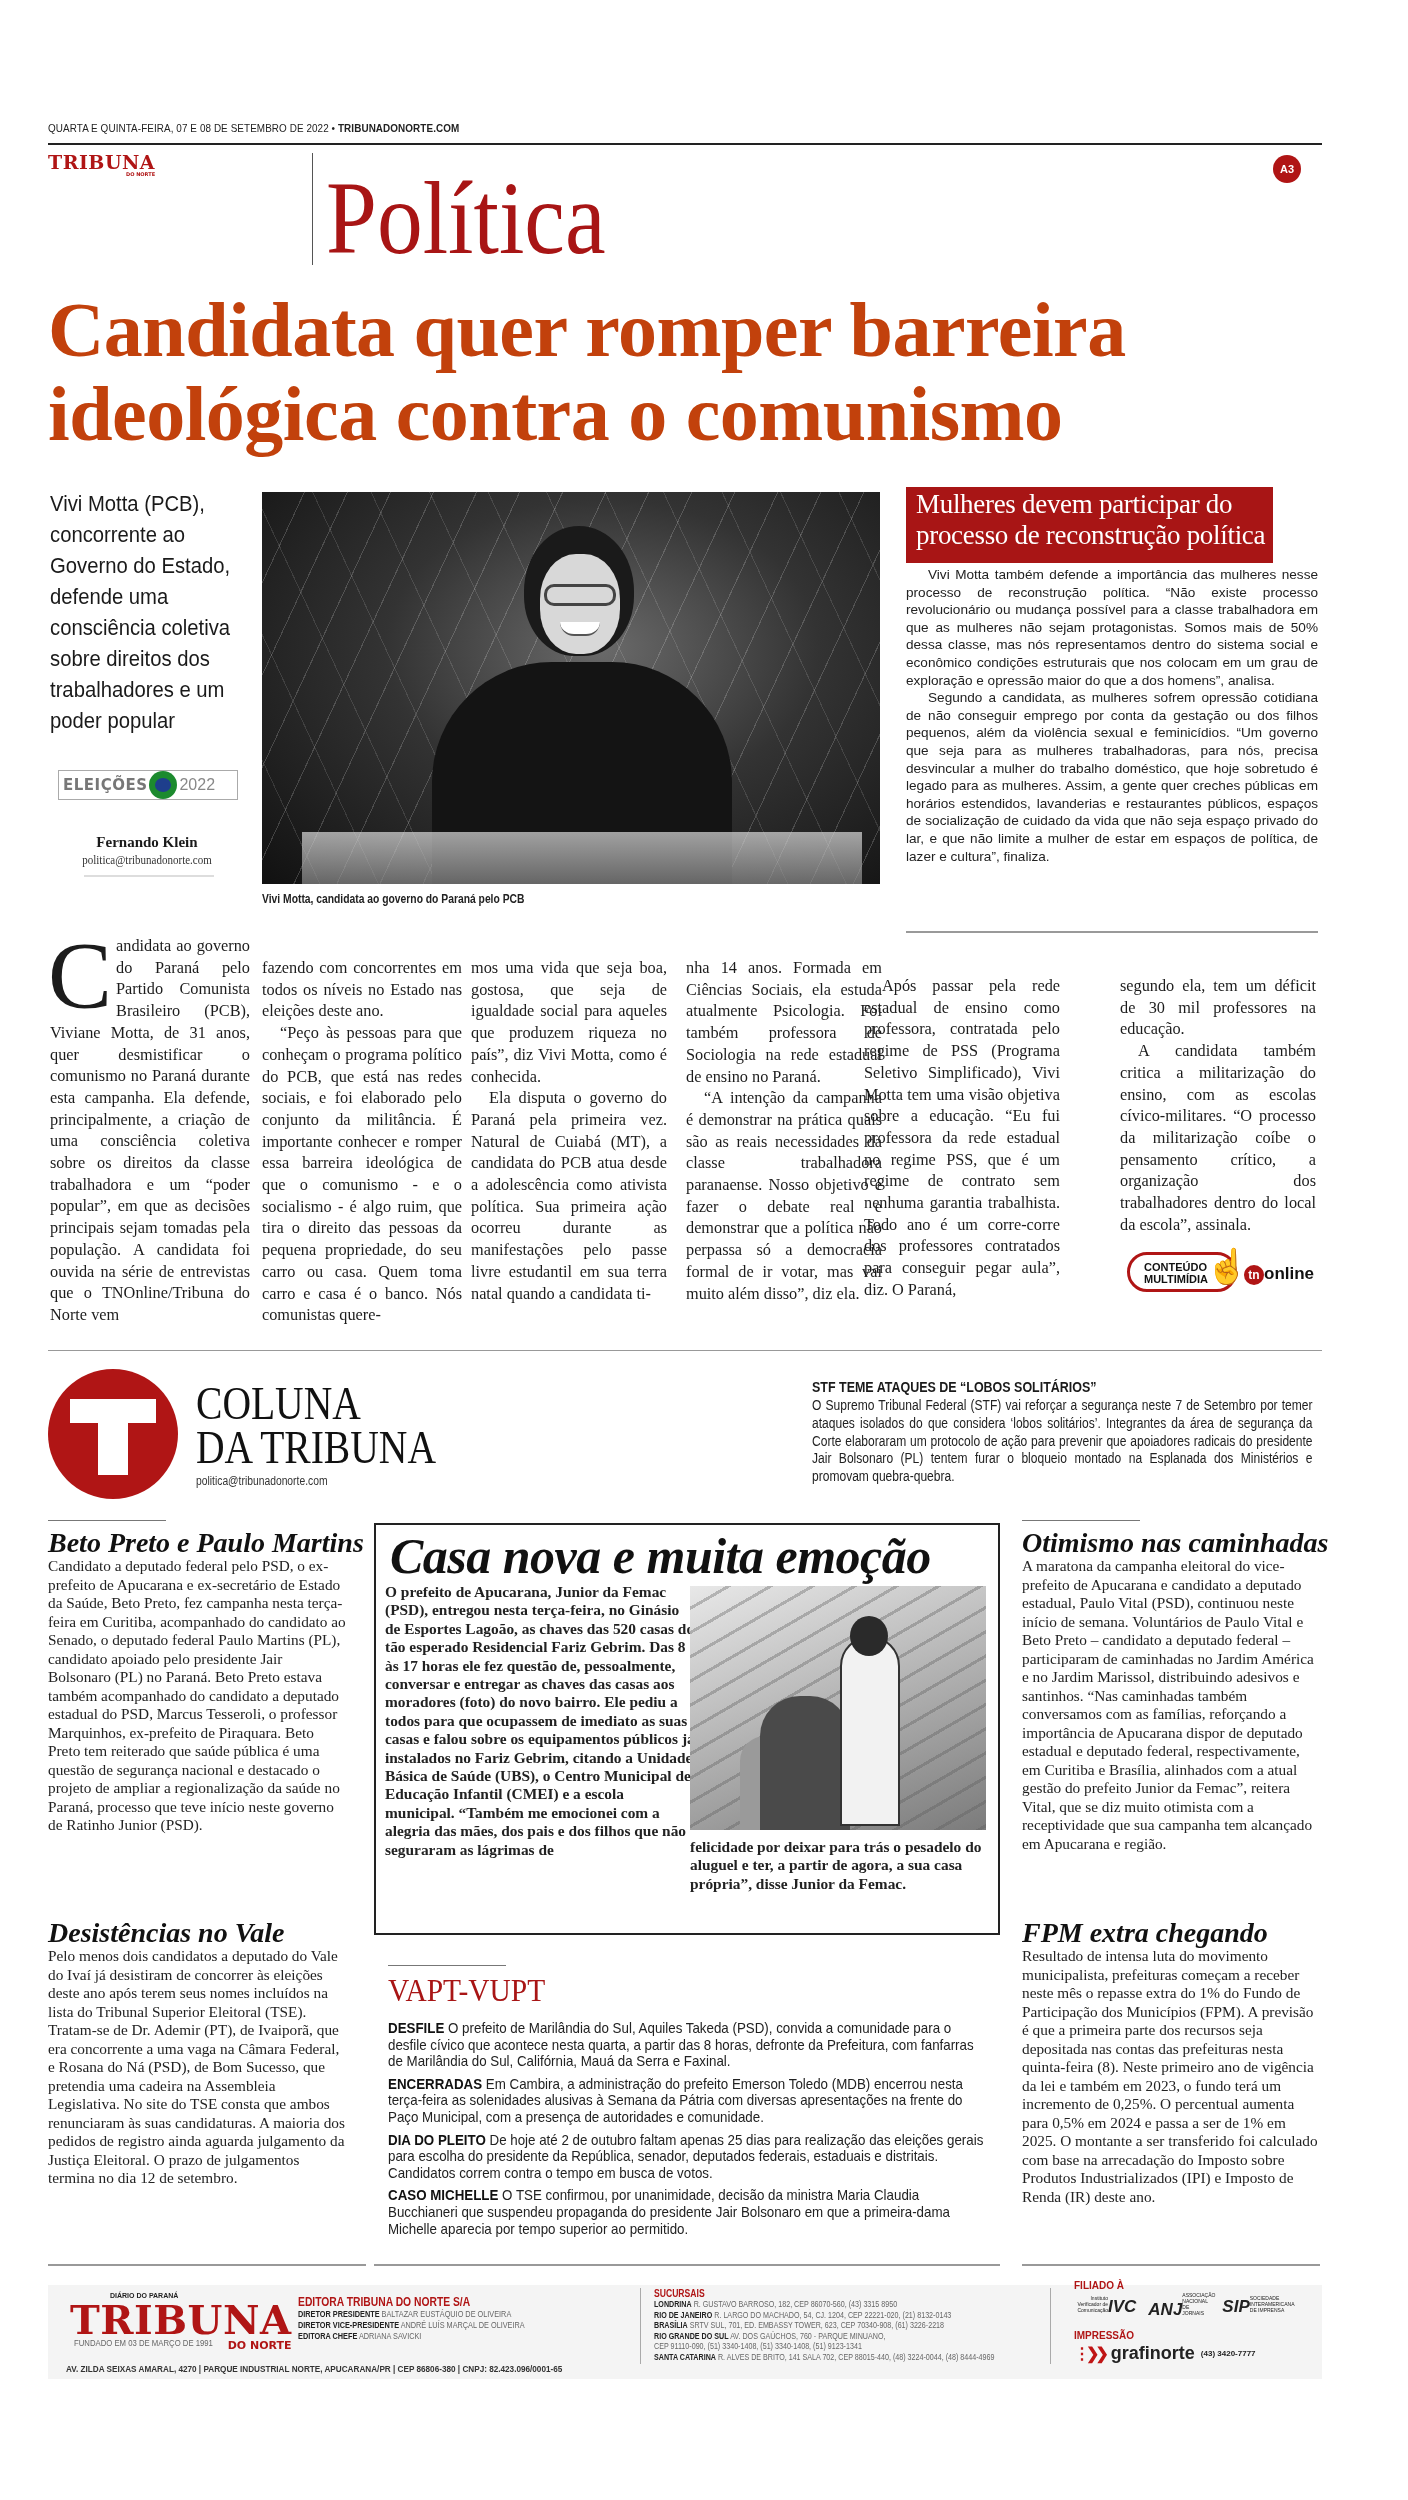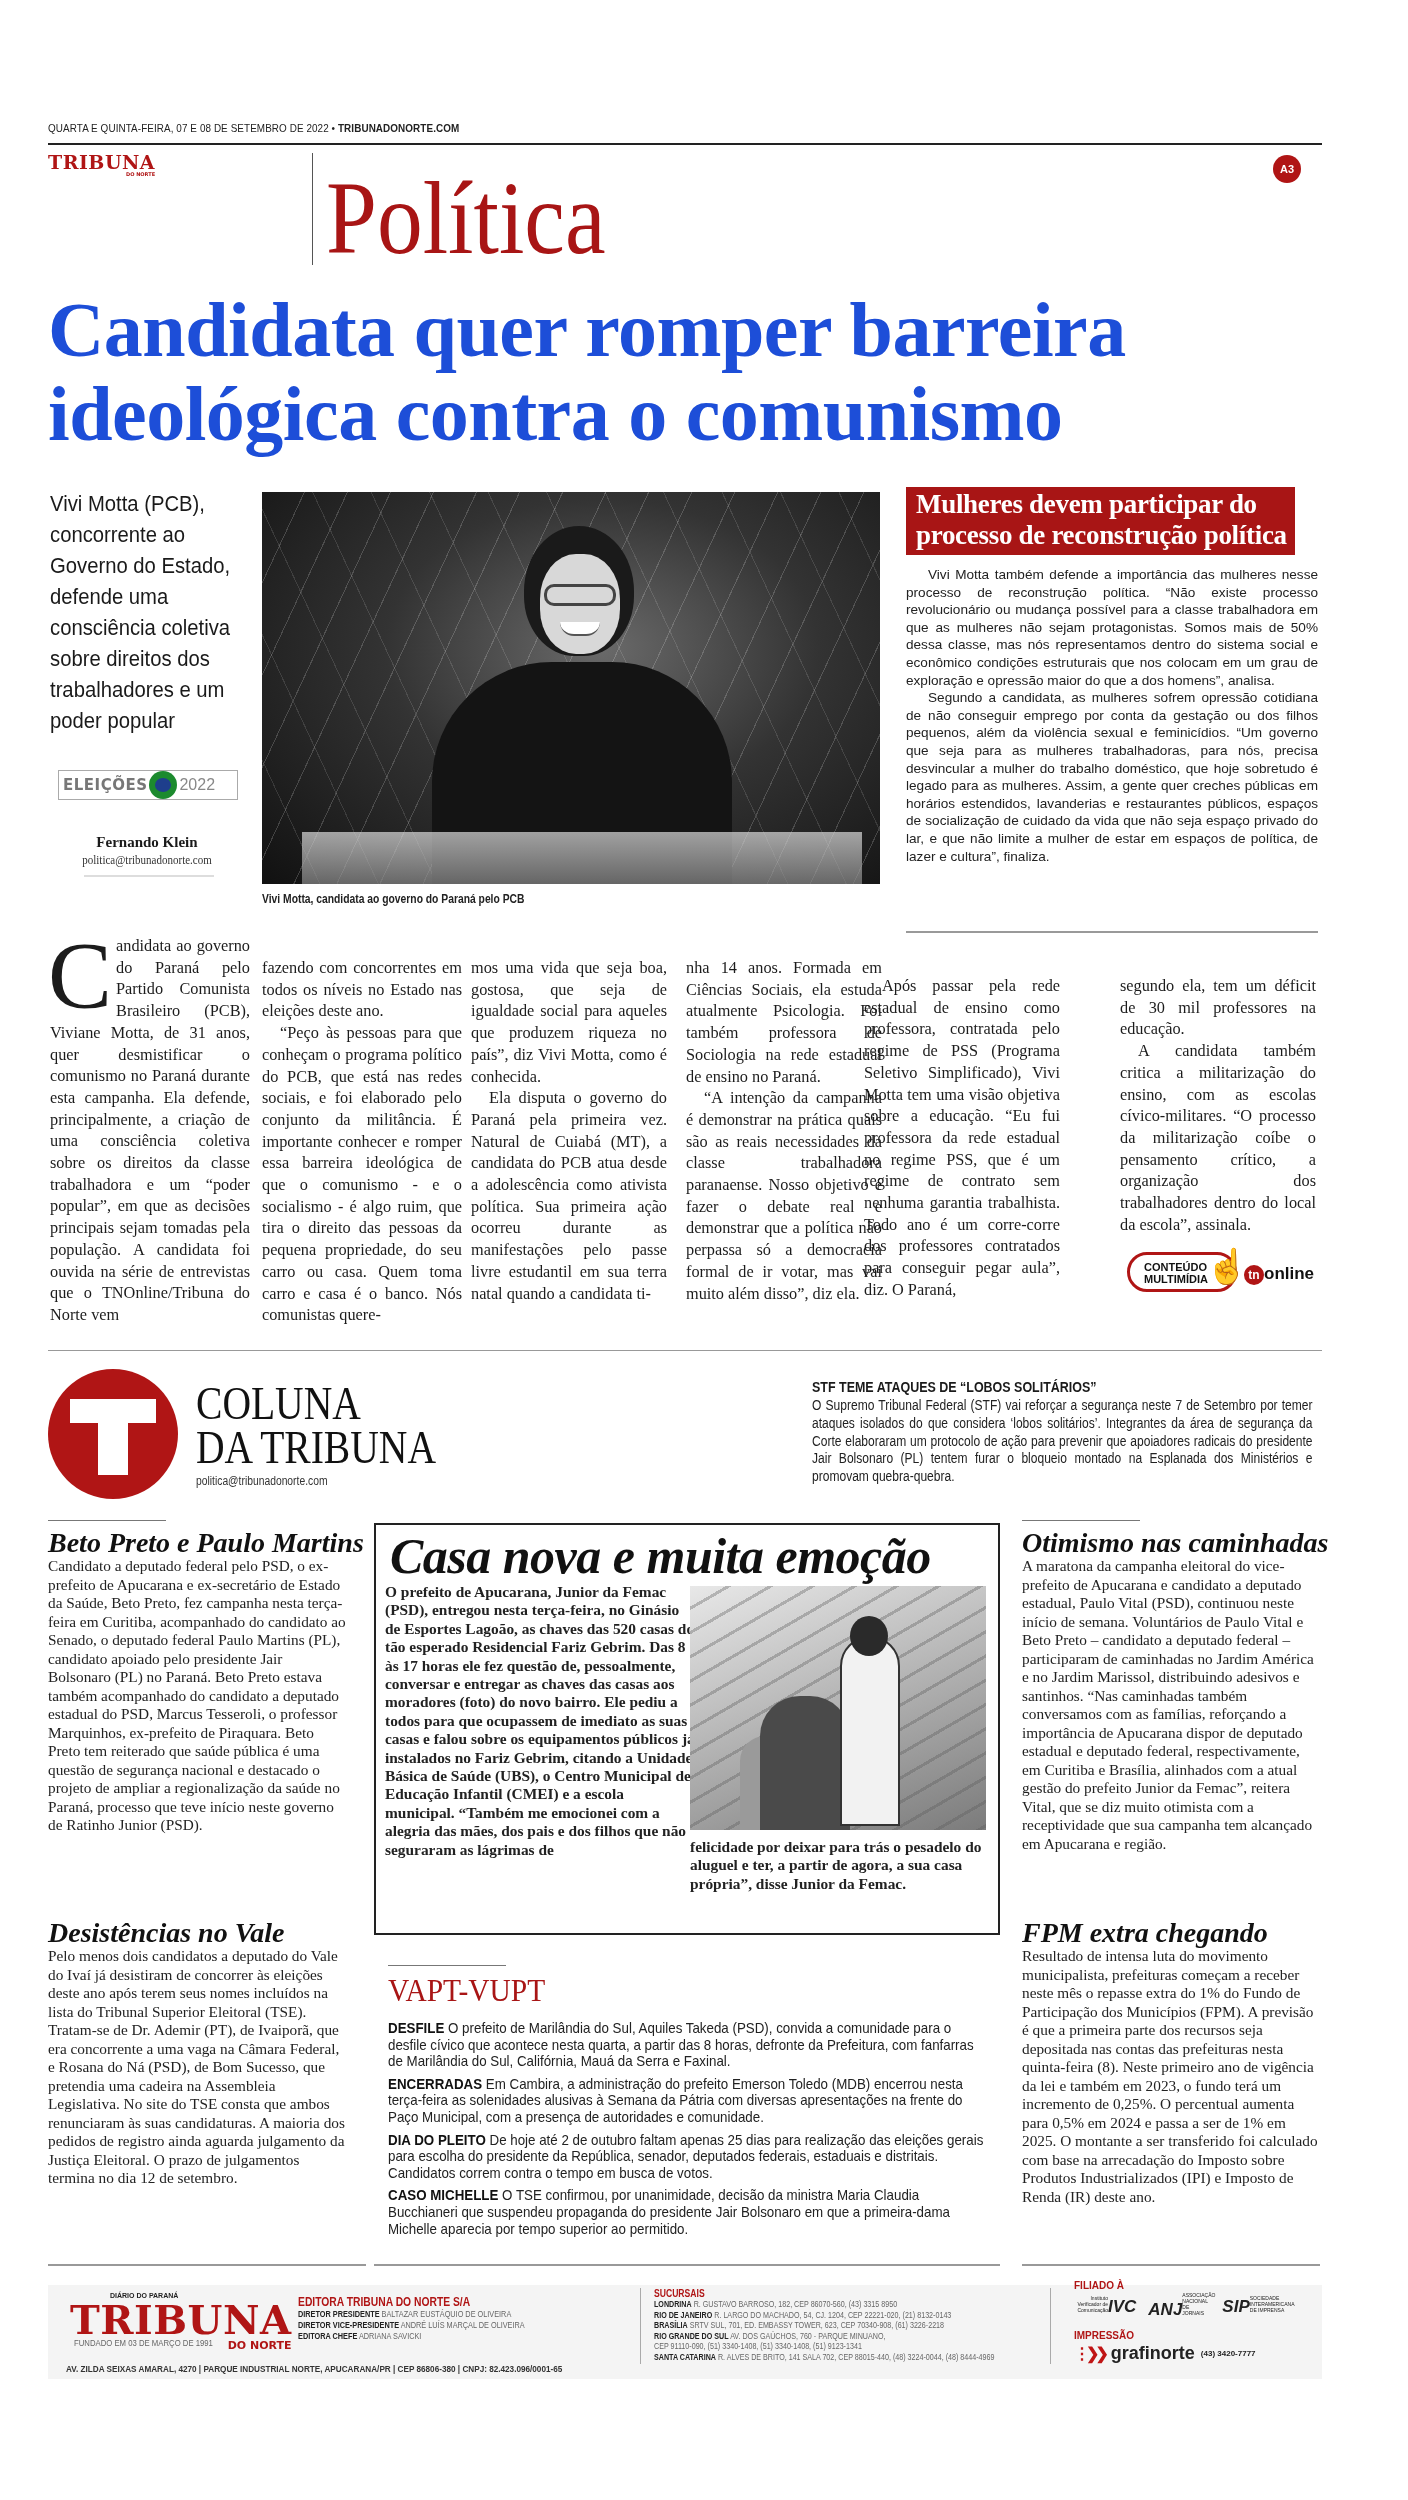--- a/index.html
+++ b/index.html
@@ -13,21 +13,21 @@
   #dateline { left: 48px; top: 122px; font-size: 11.5px; letter-spacing: 0.1px; color: #222; transform: scaleX(0.86); transform-origin: left top; white-space: nowrap; }
   #dateline b { font-weight: bold; }
   #top-rule { left: 48px; top: 143px; width: 1274px; height: 2px; background: #222; }
   #masthead-logo { left: 48px; top: 153px; }
   .logo-word { font-family: "DejaVu Serif", serif; font-weight: 900; color: #b01515; letter-spacing: 0.5px; line-height: 1; }
   .logo-sub { font-family: "DejaVu Sans", sans-serif; font-weight: bold; color: #b01515; text-align: right; line-height: 1; }
   #section-divider { left: 312px; top: 153px; width: 1px; height: 112px; background: #555; }
   #section-title { left: 326px; top: 166px; font-size: 104px; line-height: 1; color: #a81515; font-family: "Liberation Serif", serif; transform: scaleX(0.88); transform-origin: left top; }
   #page-badge { left: 1273px; top: 155px; width: 28px; height: 28px; border-radius: 50%; background: #b01515; color: #fff; font-size: 11px; font-weight: bold; display: flex; align-items: center; justify-content: center; }
 
-  #headline { left: 48px; top: 288px; width: 1290px; font-size: 78px; line-height: 84px; font-weight: bold; letter-spacing: -0.5px; color: #1d4ed8; }
+  #headline { left: 48px; top: 288px; width: 1290px; font-size: 78px; line-height: 84px; font-weight: bold; letter-spacing: -0.5px; color: #c2410c; }
 
   
   #standfirst { left: 50px; top: 488px; width: 196px; font-size: 22.5px; line-height: 31px; color: #1a1a1a; transform: scaleX(0.9); transform-origin: left top; width: 218px; }
   #elections-logo { left: 58px; top: 770px; width: 180px; height: 30px; border: 1px solid #aaa; display: flex; align-items: center; padding-left: 4px; }
   #elections-logo .el-word { font-family: "DejaVu Sans", sans-serif; font-weight: bold; font-size: 15px; color: #777; letter-spacing: 0.5px; }
   #elections-logo .el-year { font-family: "Liberation Sans", sans-serif; font-size: 16px; color: #888; margin-left: 2px; }
   #elections-logo .globe { width: 28px; height: 28px; border-radius: 50%; background: #1c8a2e; position: relative; margin-left: 2px; }
   #elections-logo .globe::after { content: ""; position: absolute; left: 6px; top: 7px; width: 16px; height: 14px; border-radius: 50%; background: #1e3e8c; }
   #author-name { left: 52px; top: 834px; width: 190px; text-align: center; font-size: 15px; font-weight: bold; }
   #author-email { left: 52px; top: 853px; width: 190px; text-align: center; font-size: 12.5px; color: #333; transform: scaleX(0.88); transform-origin: center top; }
@@ -40,21 +40,21 @@
       repeating-linear-gradient(65deg, transparent 0 52px, rgba(255,255,255,0.12) 52px 53px); }
   #main-photo .person-head { position: absolute; left: 262px; top: 34px; width: 110px; height: 130px; border-radius: 50% 50% 46% 46%; background: #1a1a1a; }
   #main-photo .person-face { position: absolute; left: 278px; top: 62px; width: 80px; height: 100px; border-radius: 45%; background: #d8d8d8; }
   #main-photo .glasses { position: absolute; left: 282px; top: 92px; width: 72px; height: 22px; border: 3px solid #444; border-radius: 10px; }
   #main-photo .smile { position: absolute; left: 298px; top: 130px; width: 40px; height: 14px; border-radius: 0 0 20px 20px; background: #fff; border-bottom: 2px solid #555; }
   #main-photo .body { position: absolute; left: 170px; top: 170px; width: 300px; height: 240px; border-radius: 120px 120px 0 0; background: #141414; }
   #main-photo .desk { position: absolute; left: 40px; top: 340px; width: 560px; height: 52px; background: linear-gradient(#ddd, #888); opacity: 0.7; }
   #photo-caption { left: 262px; top: 892px; font-size: 12px; font-weight: bold; color: #222; transform: scaleX(0.86); transform-origin: left top; white-space: nowrap; }
 
   
-  #sidebar-title { left: 906px; top: 487px; padding: 2px 8px 4px 10px; background: #a81515; color: #fff; font-size: 27px; line-height: 31px; font-weight: bold; letter-spacing: -0.3px; }
+  #sidebar-title { left: 906px; top: 487px; padding: 2px 8px 12px 10px; background: #a81515; color: #fff; font-size: 27px; line-height: 31px; font-weight: normal; letter-spacing: -0.3px; }
   #sidebar-title span { display: block; }
   #sidebar-body { left: 906px; top: 566px; width: 412px; font-family: "Liberation Sans", sans-serif; font-size: 13.6px; line-height: 17.6px; text-align: justify; color: #222; }
   #sidebar-body p { text-indent: 22px; }
   #sidebar-rule { left: 906px; top: 931px; width: 412px; height: 2px; background: #999; }
 
   
   .col { position: absolute; top: 935px; font-size: 16.3px; line-height: 21.7px; text-align: justify; hyphens: auto; color: #1c1c1c; }
   .col p { text-indent: 18px; }
   .col p.noindent { text-indent: 0; }
   #dropcap { float: left; font-size: 96px; line-height: 78px; margin: 2px 4px 0 -2px; font-weight: normal; }

